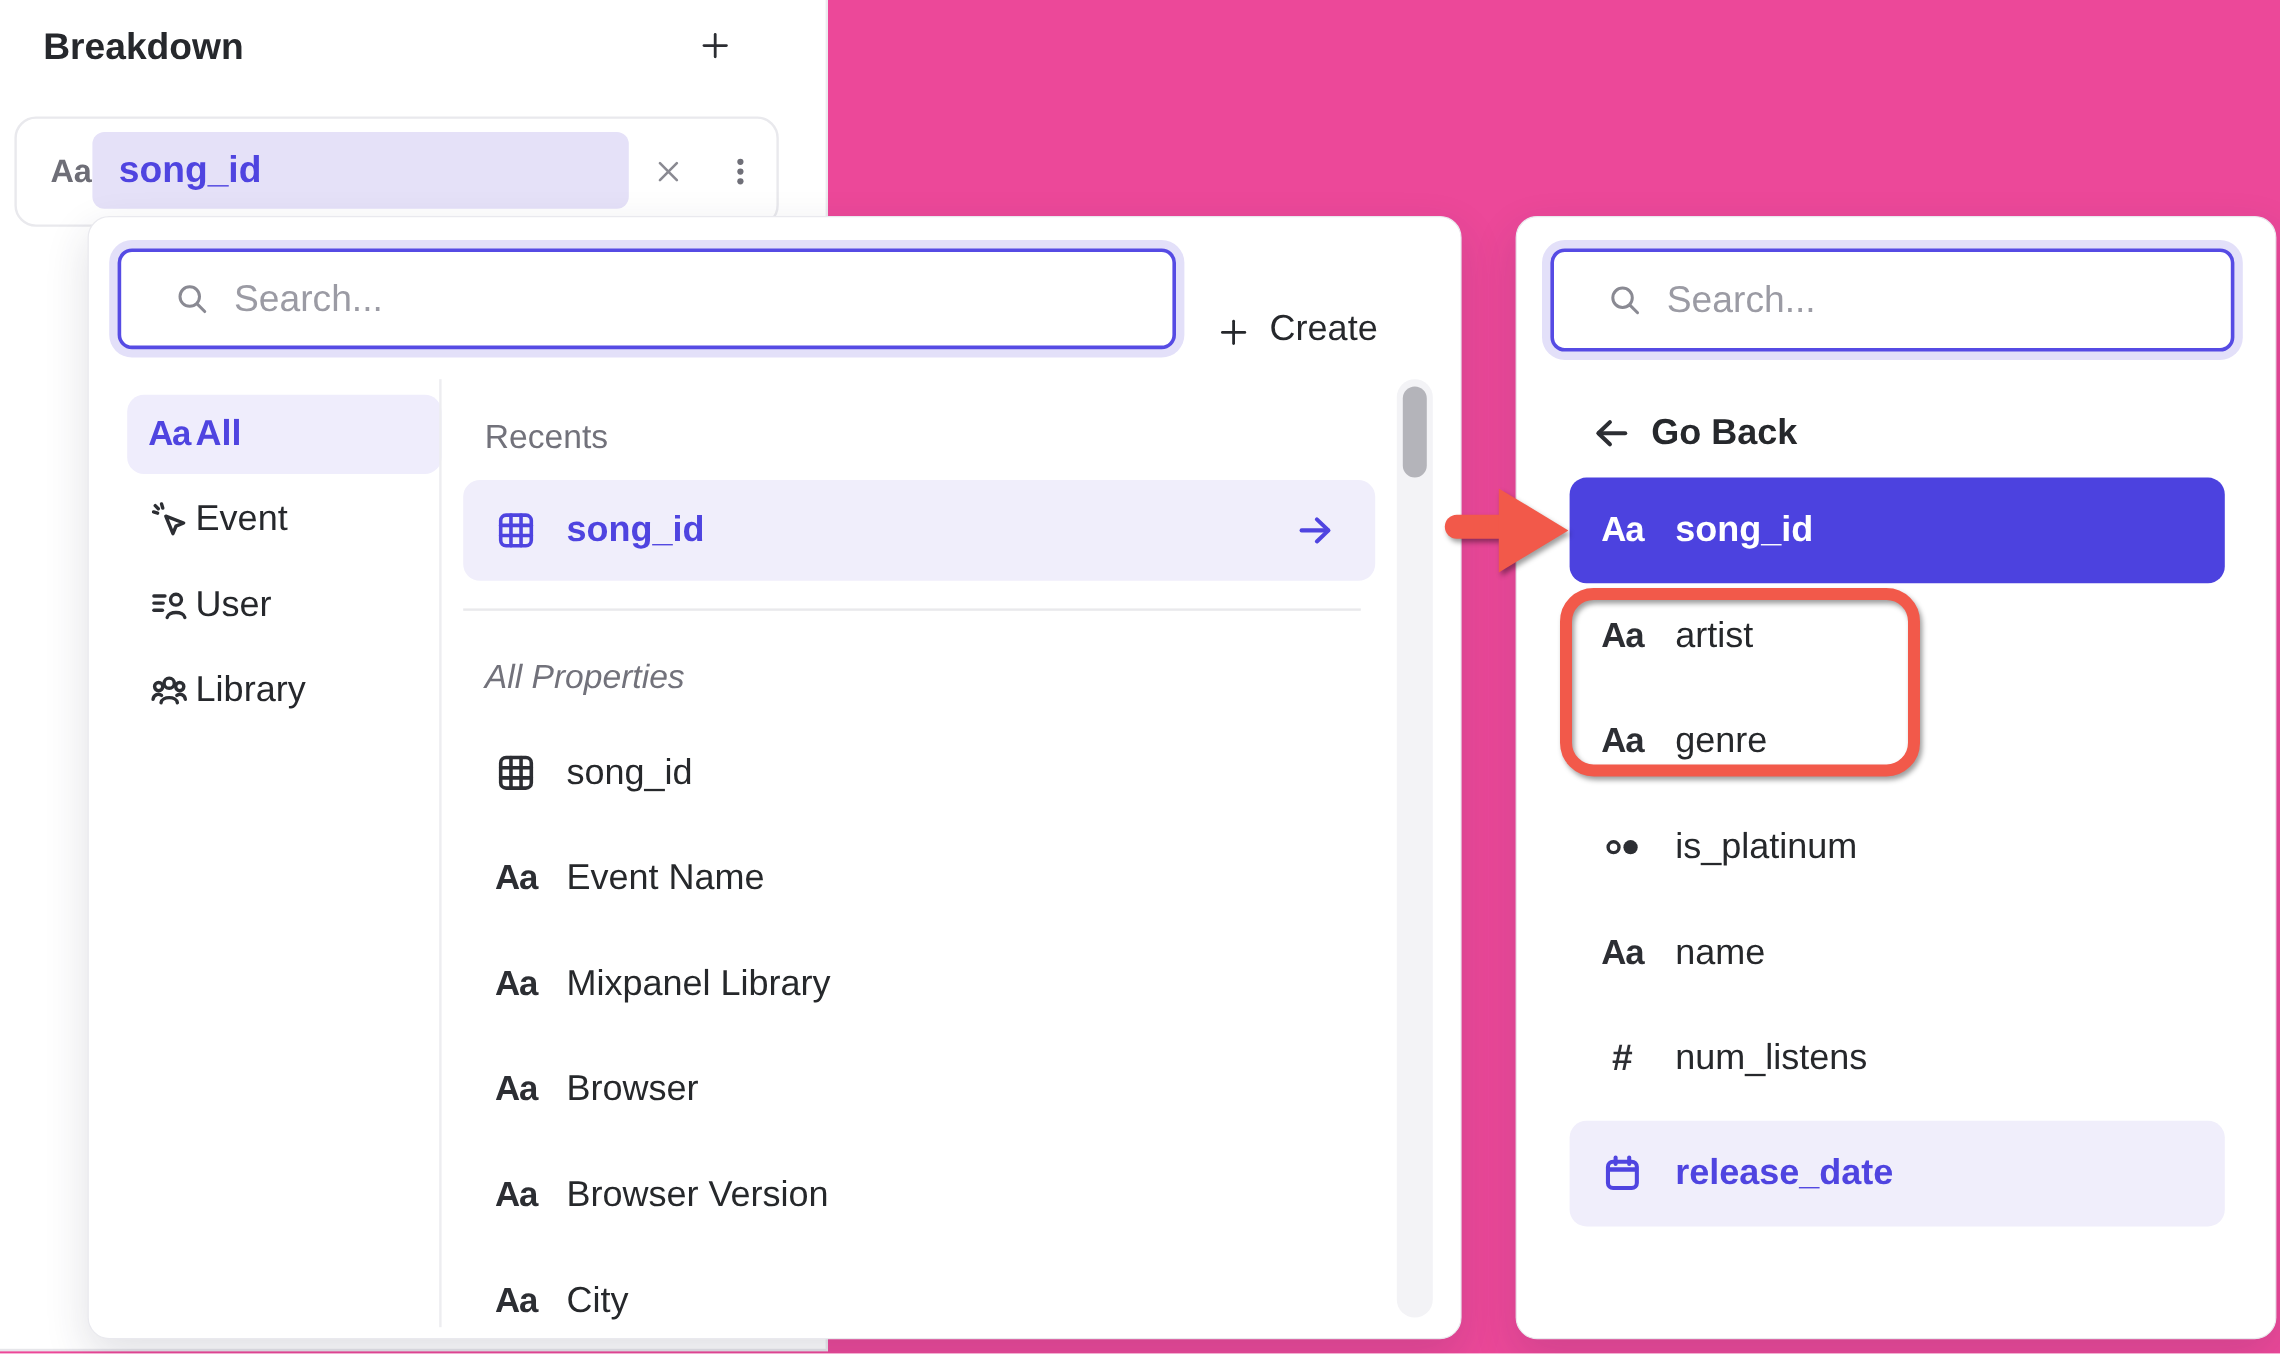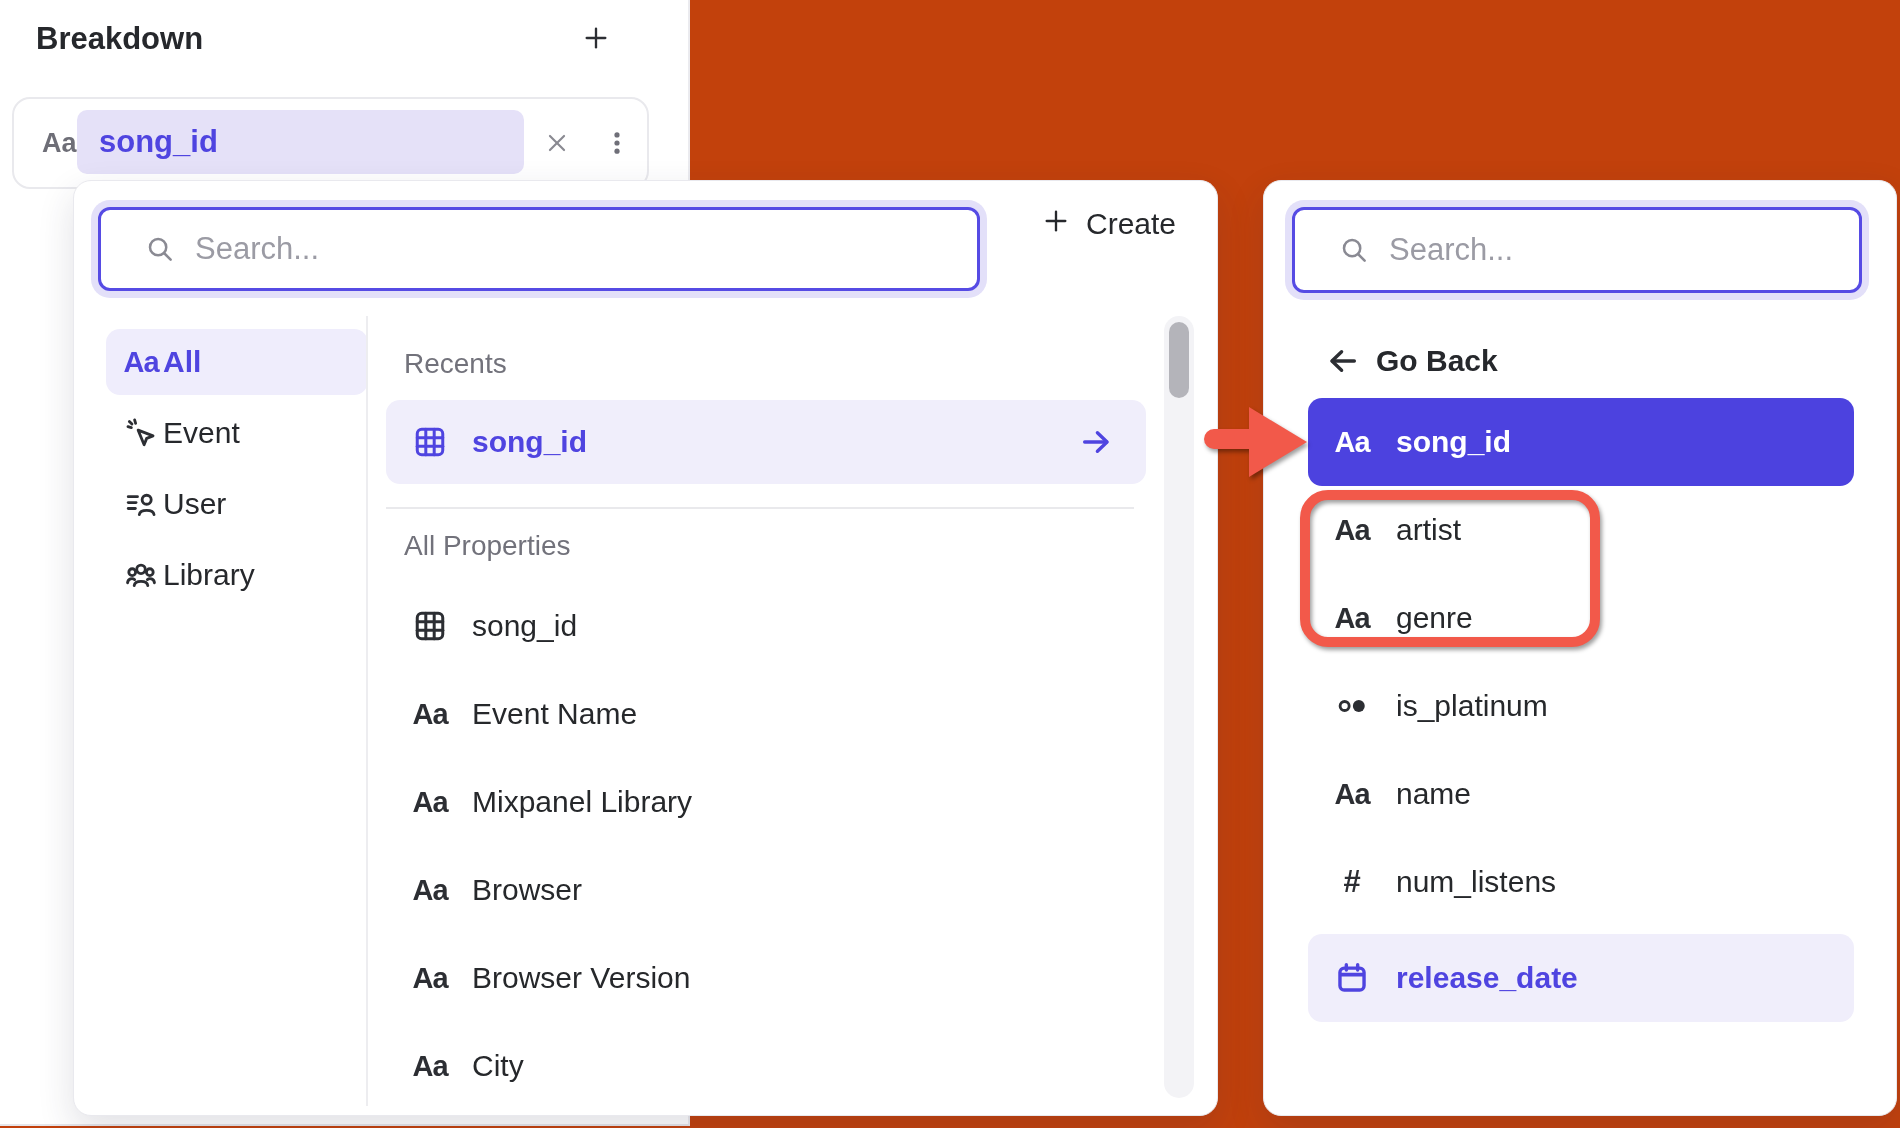--- a/index.html
+++ b/index.html
@@ -1,16 +1,16 @@
 <!DOCTYPE html>
 <html style="--accent: #4f44e0; --red: #f2594a; --dark: #26282b;"><head>
 <meta charset="utf-8">
 <style>
   html,body{margin:0;padding:0;background:#fff;}
-  .stage{position:relative;width:1900px;height:1128px;overflow:hidden;background:#c2410c;
+  .stage{position:relative;width:1900px;height:1128px;overflow:hidden;background:#ec4899;
          font-family:"Liberation Sans",sans-serif;color:var(--dark,#27292e);}
   
   .bd-card{position:absolute;left:0;top:0;width:688px;height:1124px;background:#fff;
            border-right:2px solid #ebebef;border-bottom:2px solid #e6e6ea;z-index:1;}
   .bd-title{position:absolute;left:36px;top:21px;font-size:31px;font-weight:700;color:#26282c;}
   .bd-plus{position:absolute;left:572px;top:16px;width:48px;height:48px;display:flex;
            align-items:center;justify-content:center;color:#2c2e33;cursor:pointer;}
   .chip{position:absolute;left:12px;top:97px;width:633px;height:88px;background:#fff;
         border:2px solid #e9e9ed;border-radius:18px;z-index:2;}
   .chip-type{position:absolute;left:28px;top:0;height:100%;display:flex;align-items:center;
@@ -28,37 +28,37 @@
   .panel.left{left:73px;top:180px;width:1145px;height:936px;}
   .panel.right{left:1263px;top:180px;width:634px;height:936px;}
   .search-box{position:absolute;display:flex;align-items:center;gap:18px;background:#fff;
               border:3px solid #564be4;border-radius:12px;box-shadow:0 0 0 7px #e3e0f9;
               padding-left:44px;box-sizing:border-box;}
   .panel.left .search-box{left:24px;top:26px;width:882px;height:84px;}
   .panel.right .search-box{left:28px;top:26px;width:570px;height:86px;}
   .search-box input{border:none;outline:none;flex:1;font-family:"Liberation Sans",sans-serif;
                     font-size:31px;color:#33353a;background:transparent;min-width:0;}
   .search-box input::placeholder{color:#9b9ba4;}
-  .create-btn{position:absolute;left:968px;top:26px;height:84px;display:flex;align-items:flex-start;
+  .create-btn{position:absolute;left:940px;top:26px;height:84px;display:flex;align-items:flex-end;
               gap:16px;border:none;background:none;font-family:"Liberation Sans",sans-serif;
               font-size:30px;font-weight:500;color:#26282c;cursor:pointer;padding:0;}
   
   .tabs{position:absolute;left:32px;top:148px;width:262px;display:flex;flex-direction:column;gap:5px;}
   .tab{height:66px;display:flex;align-items:center;padding-left:13px;border-radius:14px;
        font-size:30px;font-weight:500;color:#26282c;cursor:pointer;}
   .tab .ic{width:44px;display:flex;justify-content:center;align-items:center;color:#2c2e33;}
   .tab .lbl{}
   .tab.selected{background:#efedfc;color:var(--accent,#4f44e0);font-weight:600;}
   .tab.selected .ic{color:var(--accent,#4f44e0);}
   .vdiv{position:absolute;left:292px;top:135px;width:2px;height:790px;background:#ededf0;}
   
   .plist{position:absolute;left:312px;top:152px;width:760px;}
   .sec-h{margin:14px 0 0 18px;height:34px;font-size:28px;font-weight:500;color:#72727b;
          display:flex;align-items:center;}
-  .sec-h.second{margin-top:20px;}
+  .sec-h.second{margin-top:38px;font-style:italic;}
   .hdiv{margin-top:23px;height:2px;background:#e9e9ec;width:748px;}
   .prow{height:88px;display:flex;align-items:center;padding-left:24px;border-radius:14px;
         font-size:30px;font-weight:500;color:#26282b;cursor:pointer;box-sizing:border-box;}
   .prow .ic{width:40px;display:flex;justify-content:center;align-items:center;color:#2c2e33;}
   .prow .lbl{margin-left:22px;}
   .prow.recent{margin-top:19px;height:84px;background:#f0eefb;color:var(--accent,#4f44e0);font-weight:600;}
   .prow.recent .ic{color:var(--accent,#4f44e0);}
   .prow.recent .trail{margin-left:auto;margin-right:30px;color:var(--accent,#4f44e0);display:flex;}
   .plist .first-item{margin-top:19px;}
   .aa{font-size:29px;font-weight:700;letter-spacing:-1px;}

